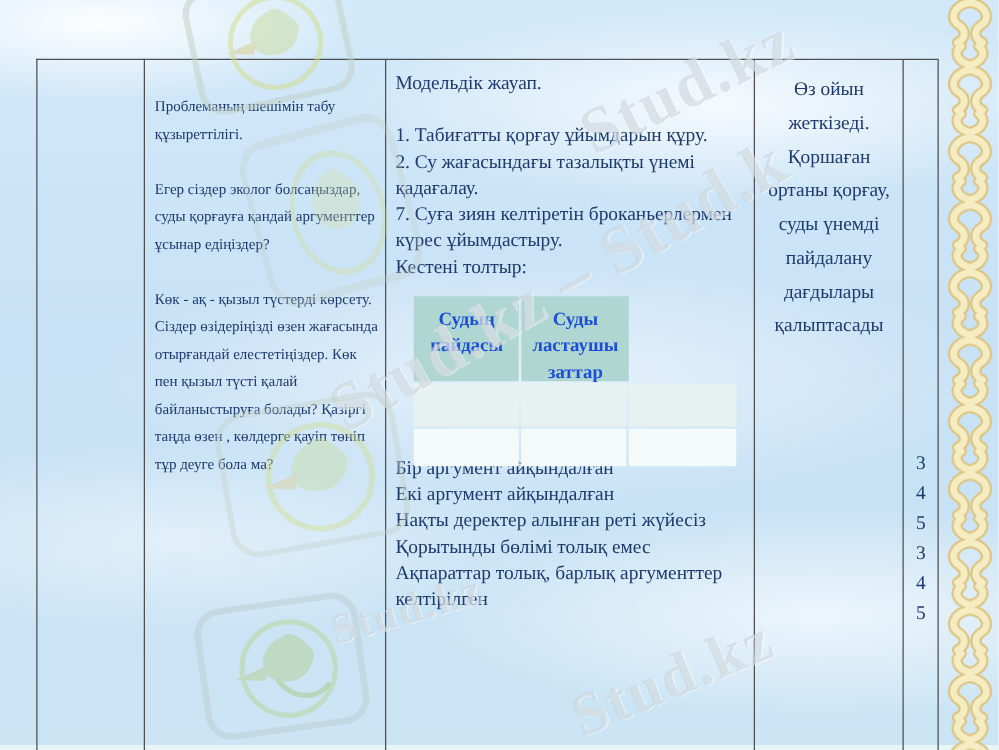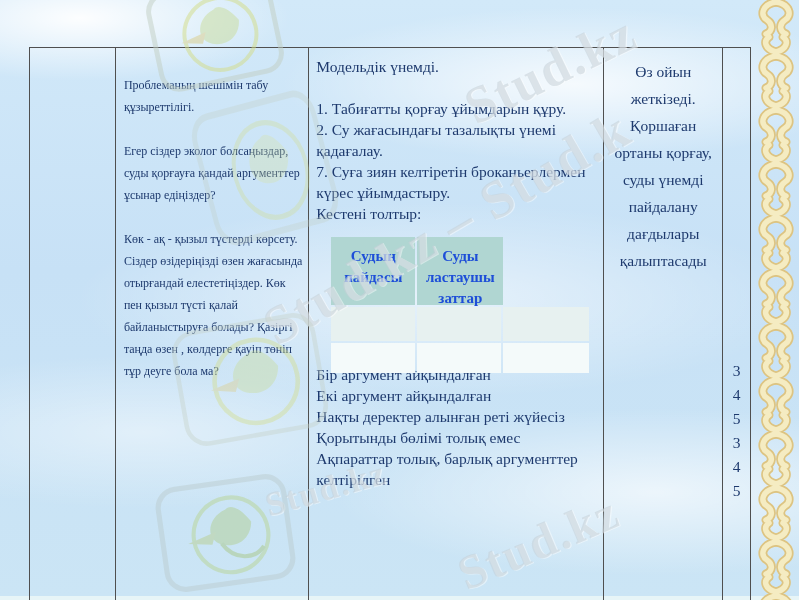--- a/index.html
+++ b/index.html
@@ -82,21 +82,21 @@
   <div class="otable">
     <div class="ocol c1"></div>
 
     <div class="ocol c2">
       <p class="para">Проблеманың шешімін табу құзыреттілігі.</p>
       <p class="para">Егер сіздер эколог болсаңыздар, суды қорғауға қандай аргументтер ұсынар едіңіздер?</p>
       <p class="para">Көк - ақ - қызыл түстерді көрсету. Сіздер өзідеріңізді өзен жағасында отырғандай елестетіңіздер. Көк пен қызыл түсті қалай байланыстыруға болады? Қазіргі таңда өзен , көлдерге қауіп төніп тұр деуге бола ма?</p>
     </div>
 
     <div class="ocol c3">
-      <p class="title">Модельдік үнемді.</p>
+      <p class="title">Модельдік жауап.</p>
       <p class="step">1. Табиғатты қорғау ұйымдарын құру.</p>
       <p class="step">2. Су жағасындағы тазалықты үнемі қадағалау.</p>
       <p class="step">7. Суға зиян келтіретін броканьерлермен күрес ұйымдастыру.</p>
       <p class="prompt">Кестені толтыр:</p>
 
       <div class="itable">
         <div class="irow">
           <div class="ith">Судың пайдасы</div>
           <div class="ith">Суды ластаушы заттар</div>
         </div>

